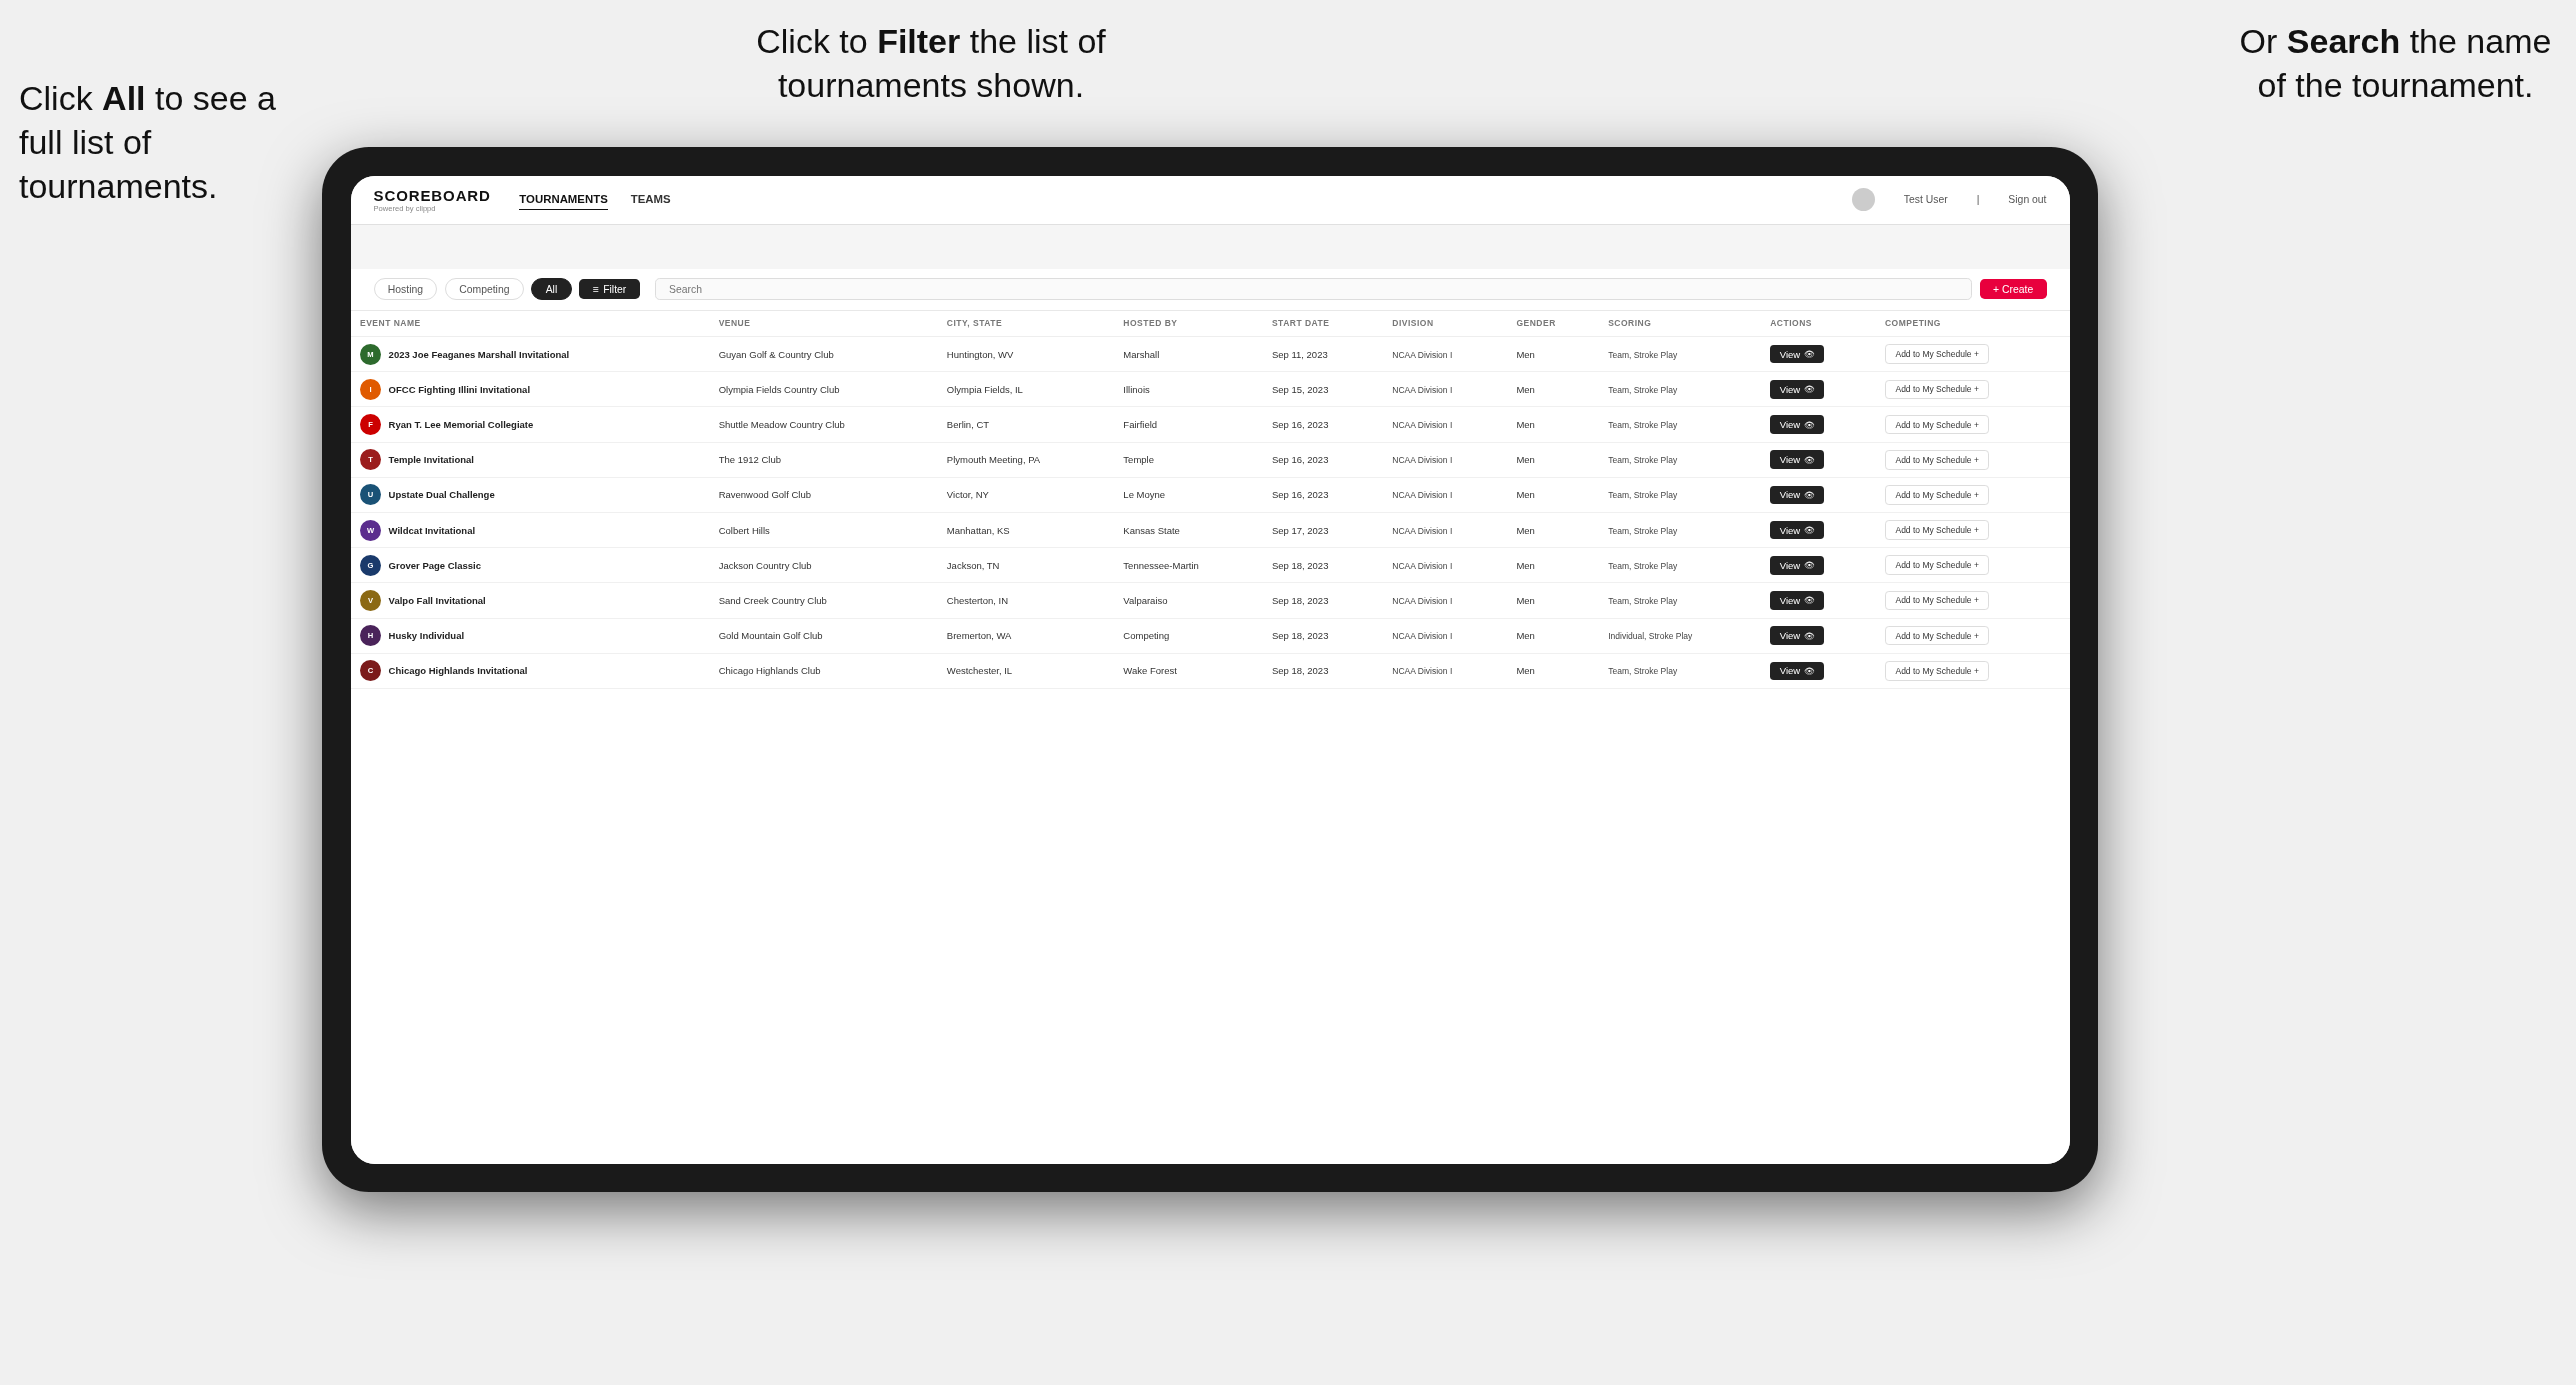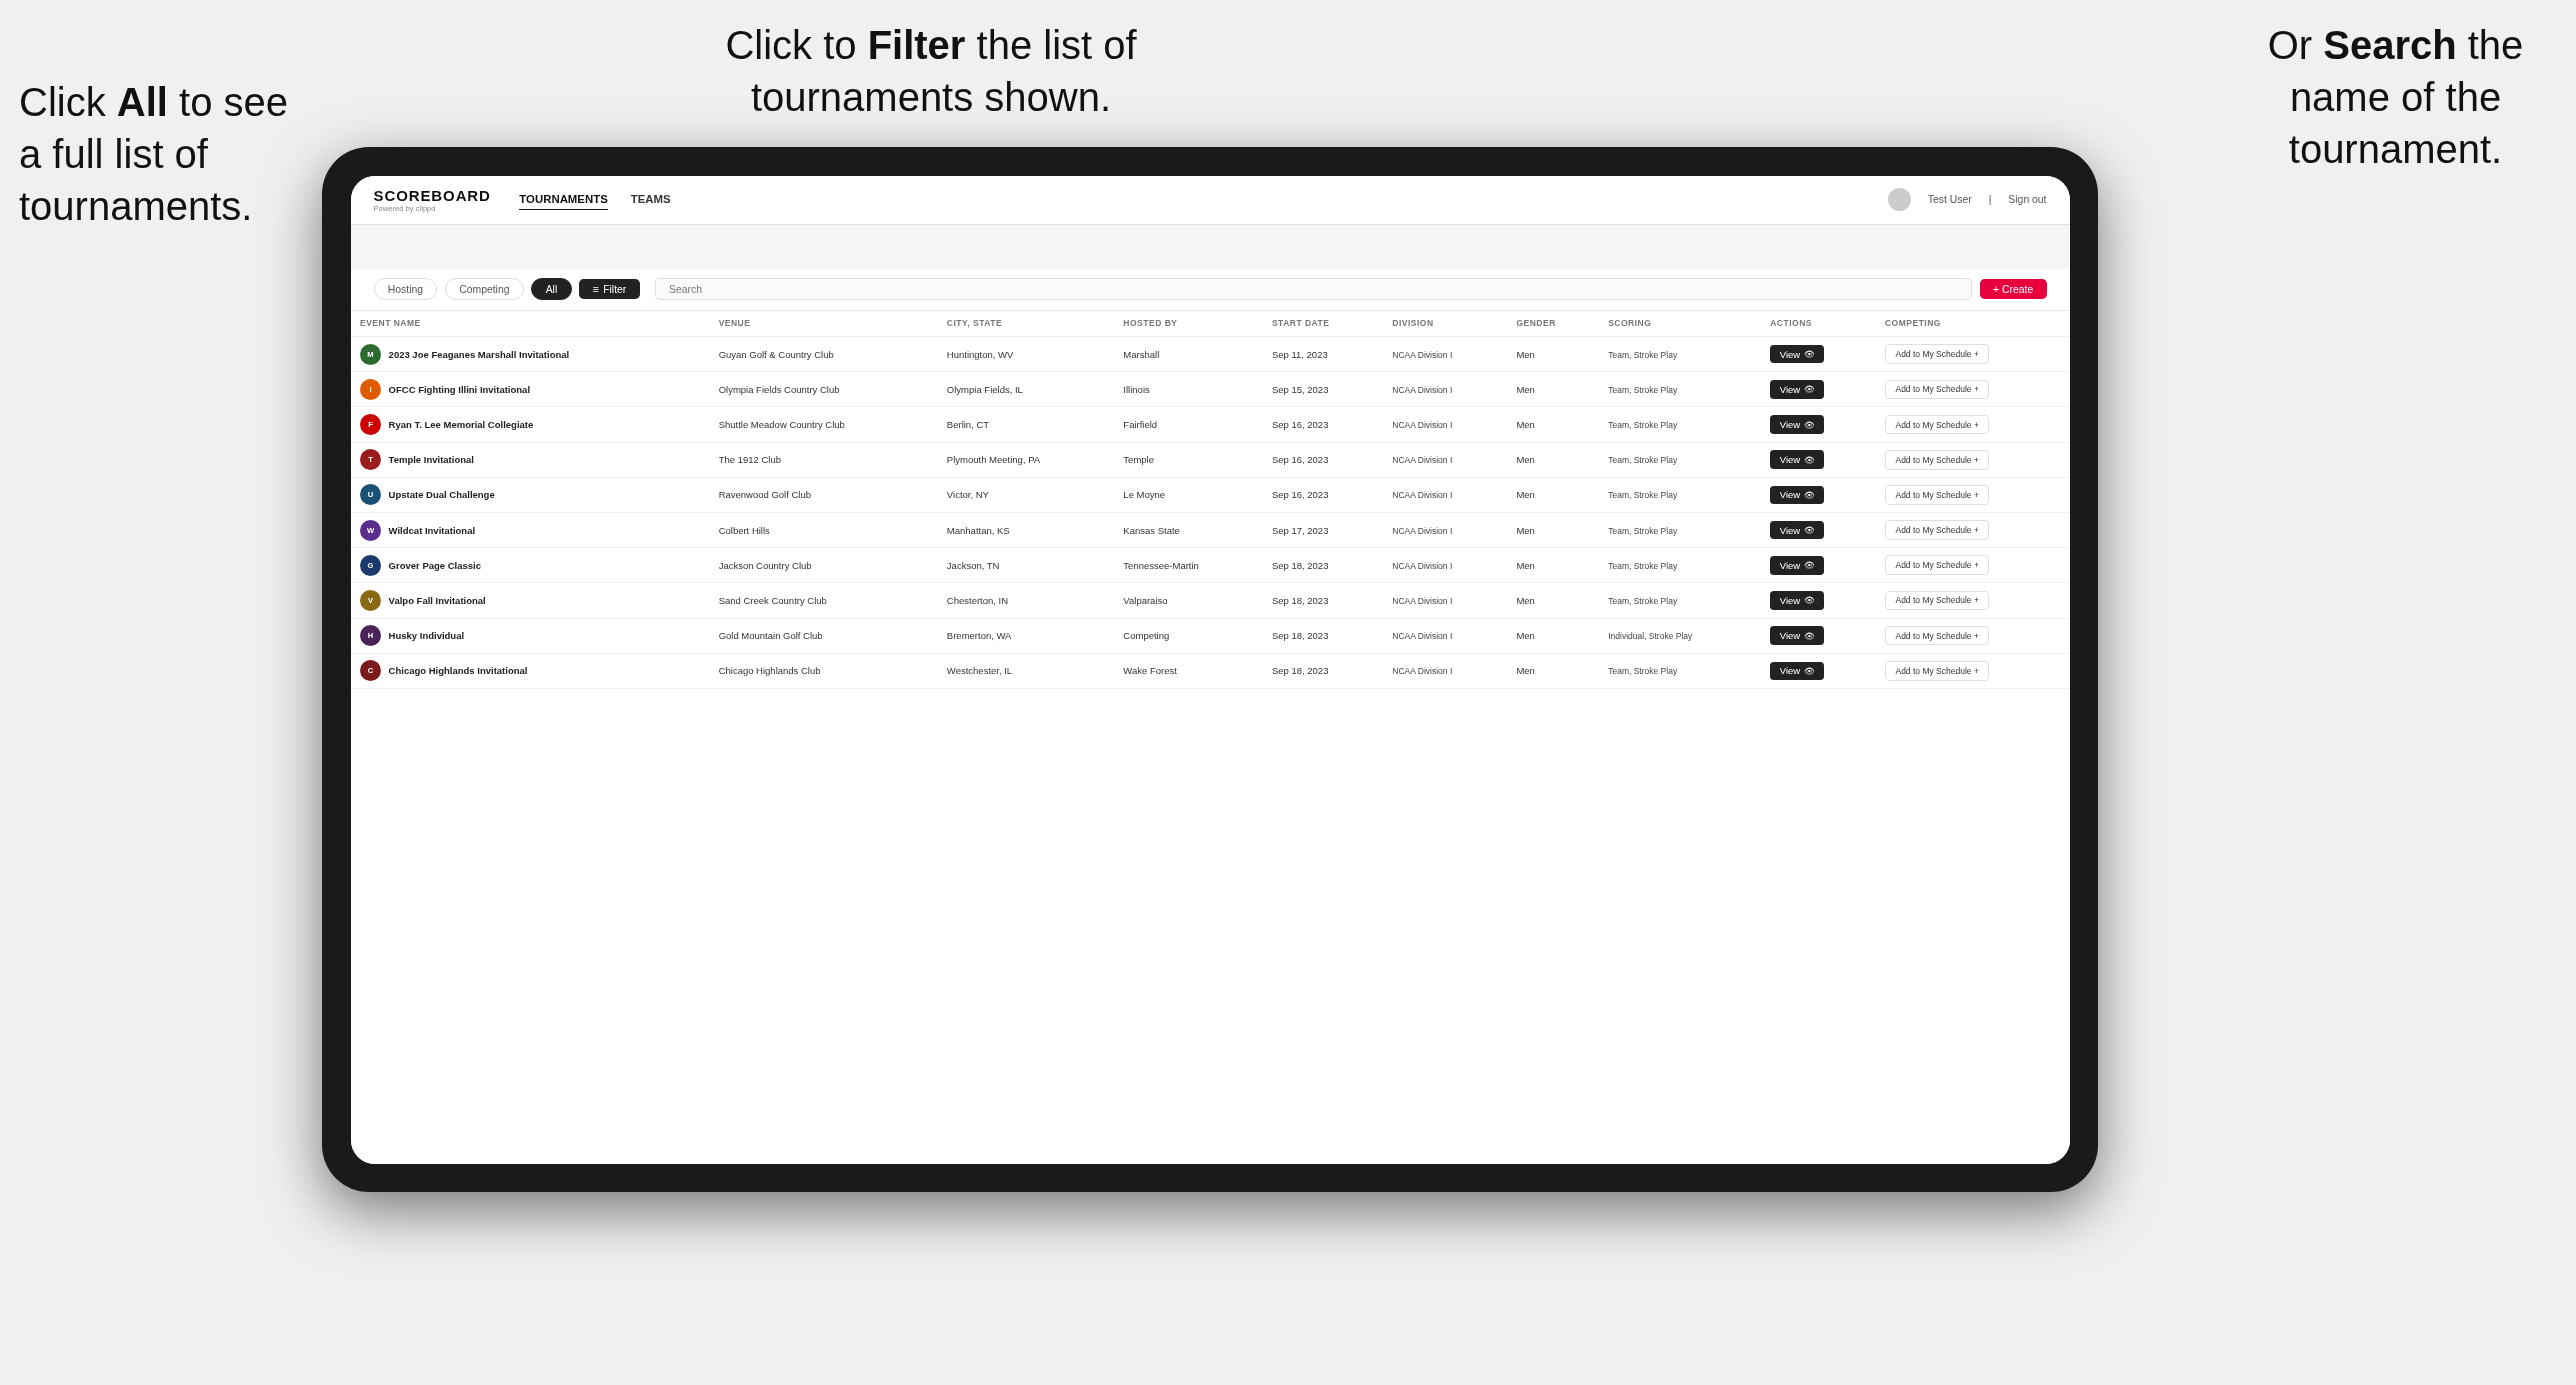--- a/index.html
+++ b/index.html
@@ -8,21 +8,21 @@
       font-family: -apple-system, BlinkMacSystemFont, 'Segoe UI', sans-serif;
       width: 2576px;
       min-height: 1386px;
       position: relative;
       overflow: hidden;
     }
 
     
     .annotation {
       position: absolute;
-      font-size: 40px;
+      font-size: 34px;
       color: #111;
       line-height: 1.3;
     }
     .annotation b { font-weight: 900; }
 
     .ann-top-left { top: 76px; left: 19px; width: 285px; }
     .ann-top-center { top: 19px; left: 665px; width: 532px; text-align: center; }
     .ann-top-right { top: 19px; right: 19px; width: 323px; text-align: center; }
 
     
@@ -94,21 +94,21 @@
     }
 
     .nav-link.active {
       color: #111;
       border-bottom-color: #111;
     }
 
     .header-right {
       display: flex;
       align-items: center;
-      gap: 17px;
+      gap: 29px;
       font-size: 10.4px;
       color: #555;
     }
 
     .user-avatar {
       width: 23px;
       height: 23px;
       background: #ccc;
       border-radius: 50%;
       display: inline-block;

